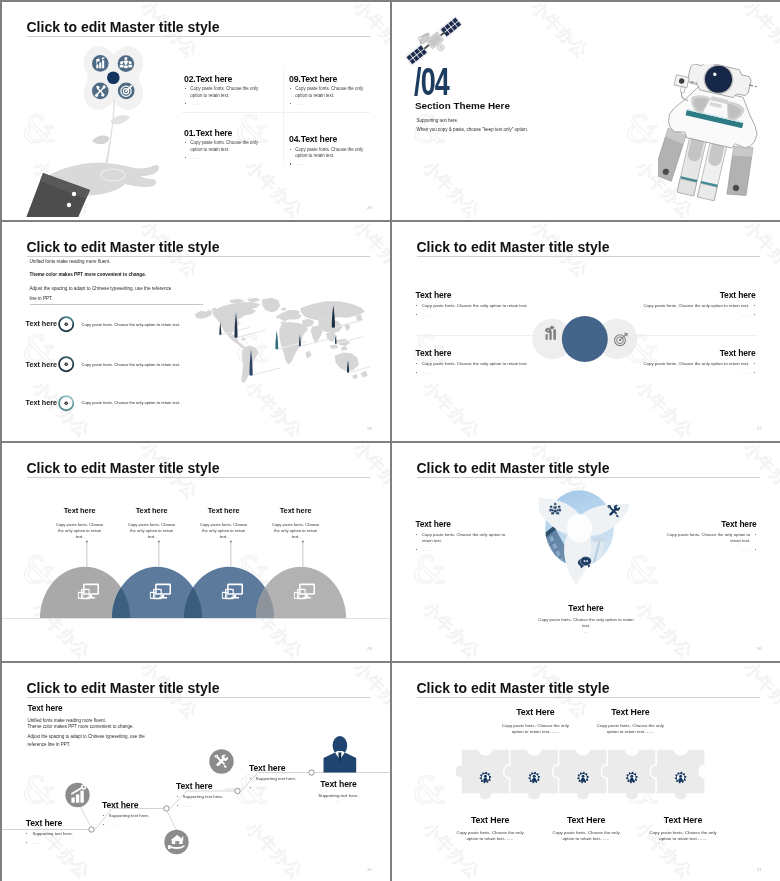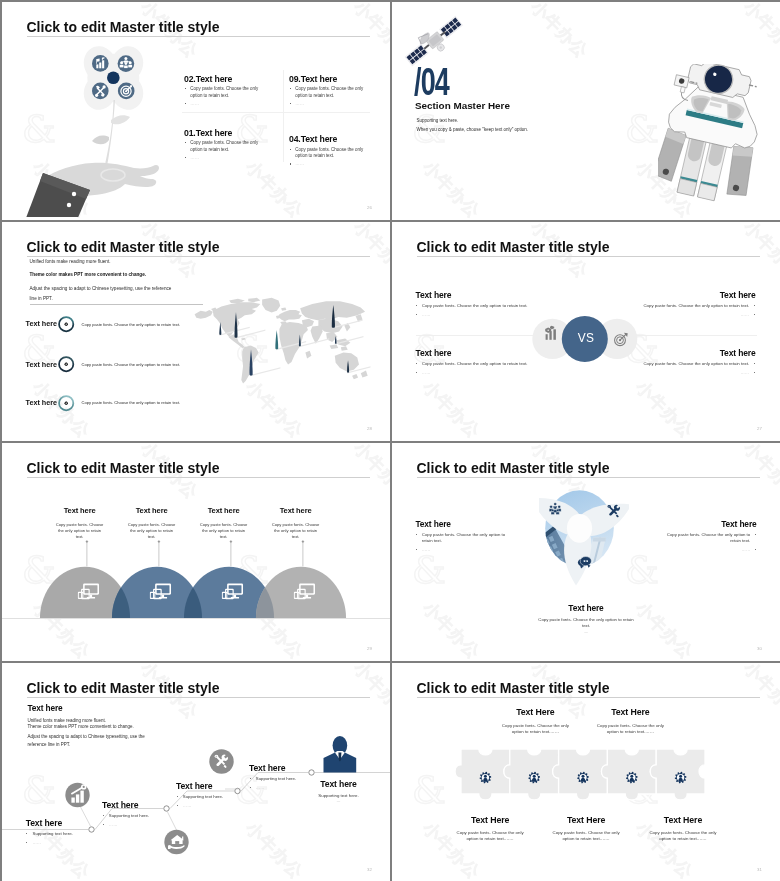--- a/index.html
+++ b/index.html
@@ -296,21 +296,21 @@
           <path d="M0 0 C -7 -3, -14 -1, -17 5 C -12 9, -4 8, 0 2 Z" fill="#cdcdd0" stroke="#a9a9ad" stroke-width="0.5"></path>
           <path d="M-1 1 L -14 -3" stroke="#a9a9ad" stroke-width="1"></path>
           <path d="M-14 -3 L -16 5" stroke="#a9a9ad" stroke-width="1"></path>
         </g>
 
         <circle cx="41.5" cy="46" r="4.6" fill="#e6e6e8" stroke="#b6b6ba" stroke-width="0.6"></circle>
         <circle cx="41.5" cy="46" r="1.6" fill="#cfcfd2"></circle>
       </g>
     </svg>
     <div class="s2num">/04</div>
-    <div class="s2head">Section Master Here</div>
+    <div class="s2head">Section Theme Here</div>
     <div class="s2sub1">Supporting text here.</div>
     <div class="s2sub2">When you copy &amp; paste, choose "keep text only" option.</div>
 
     <svg style="position:absolute;left:266px;top:62px;width:106px;height:148px" viewBox="0 0 106 148">
      <g transform="rotate(13 53 70)">
 
       <g stroke="#8f8f8f" stroke-width="0.55">
        <path d="M10 74 l19 3 l-4 48 l-19 -3 z" fill="#b2b2b2"></path>
        <path d="M97 74 l-19 3 l4 48 l19 -3 z" fill="#b2b2b2"></path>
       </g>
@@ -534,21 +534,20 @@
 
       <g transform="translate(90,26.2)">
         <circle cx="0" cy="0" r="5.4" fill="none" stroke="#7d7d7d" stroke-width="1.05"></circle>
         <circle cx="0" cy="0" r="3.4" fill="none" stroke="#7d7d7d" stroke-width="1.0"></circle>
         <circle cx="0" cy="0" r="1.1" fill="#7d7d7d"></circle>
         <path d="M0 0 L 5.6 -5.6" stroke="#7d7d7d" stroke-width="1.1" stroke-linecap="round"></path>
         <path d="M3.9 -7.4 l3.8 0.4 l-0.5 3.8 z" fill="#7d7d7d"></path>
       </g>
       <circle cx="54.8" cy="24.9" r="23" fill="#44658a"></circle>
     </svg>
-    <div class="s4vs">VS</div>
     <div class="pnum">27</div>
   </div>
   <div class="slide" id="s5">
     <svg class="wm" viewBox="0 0 480 300">
         <use href="#wmpat"></use>
       </svg>
     <div class="ttl">Click to edit Master title style</div>
     <div class="ttlrule"></div>
     <svg style="position:absolute;left:0px;top:97.6px;width:388px;height:118px" viewBox="0 0 388 118">
       <defs>

